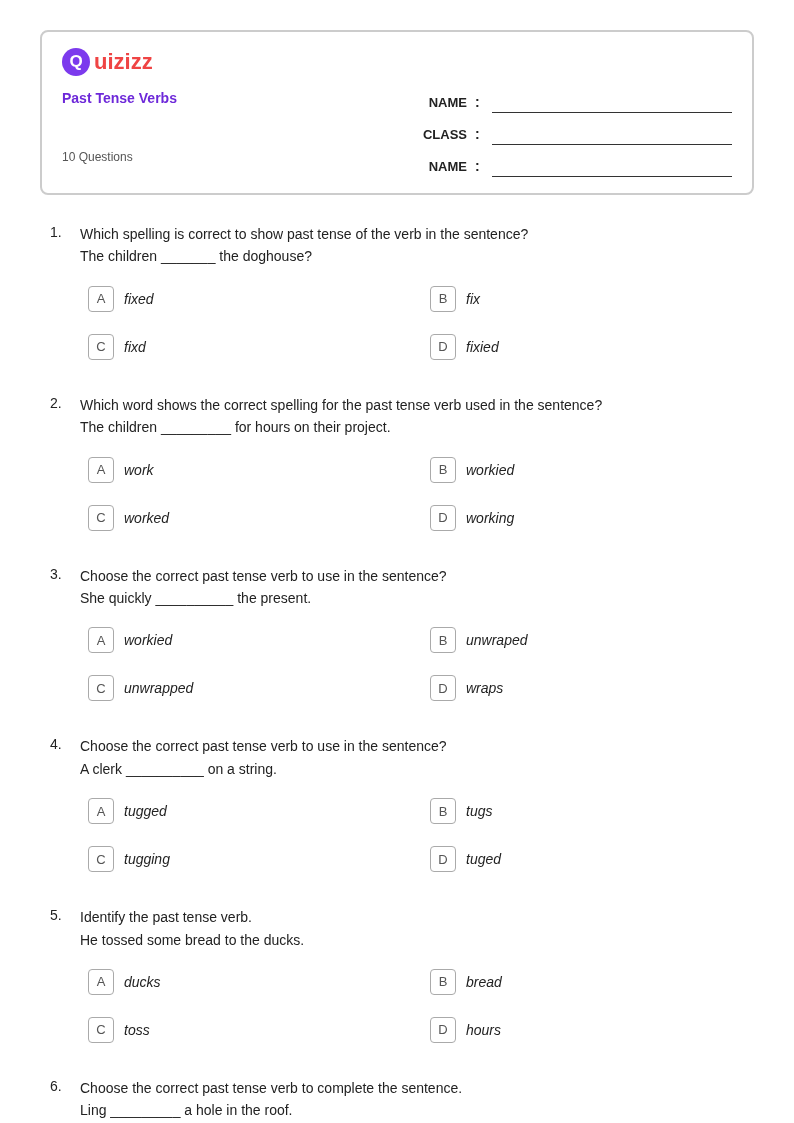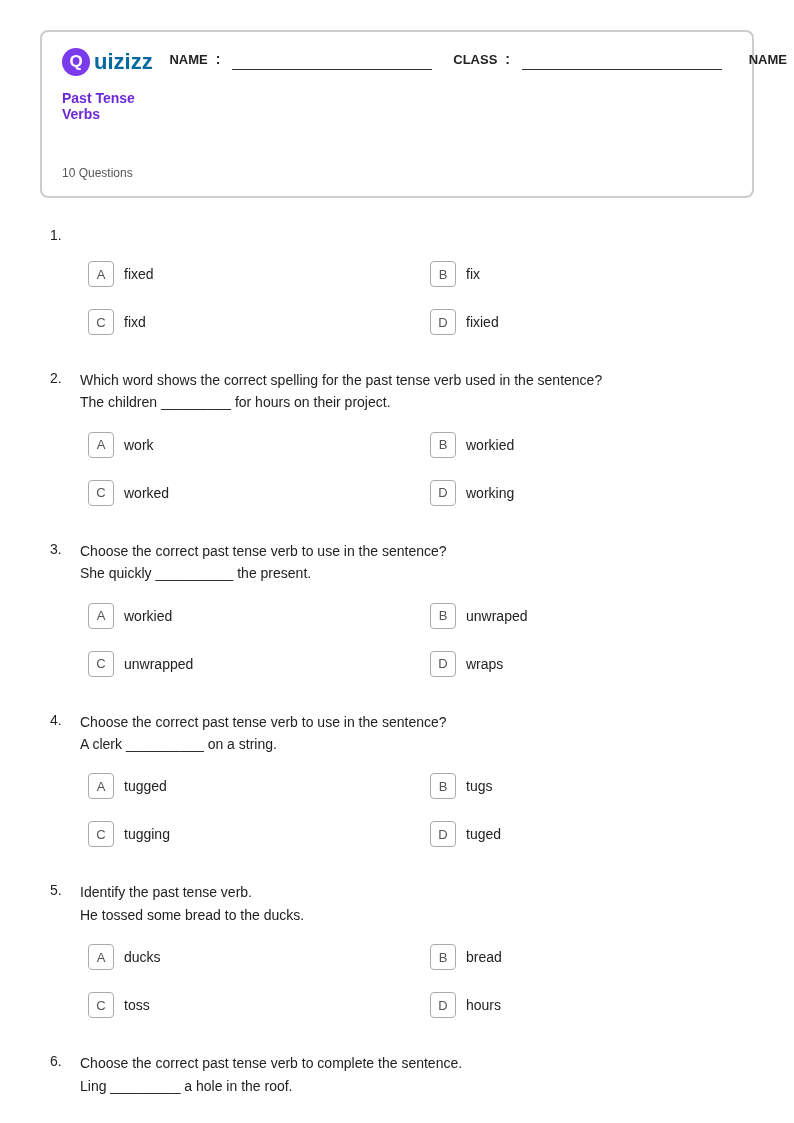--- a/index.html
+++ b/index.html
@@ -50,37 +50,38 @@
       display: inline-flex;
       align-items: center;
       justify-content: center;
       font-size: 17px;
       font-weight: bold;
       margin-right: 2px;
     }
     .logo-text {
       font-size: 22px;
       font-weight: bold;
-      color: #0369a1;
+      color: #ef4444;
     }
     .worksheet-title {
       font-size: 14px;
       font-weight: bold;
       color: #6d28d9;
     }
     .worksheet-subtitle {
       font-size: 12px;
       color: #555;
       margin-top: 44px;
     }
     .form-fields {
       display: flex;
-      flex-direction: row;
+      flex-direction: column;
       gap: 10px;
       min-width: 320px;
+      margin-top: 43px;
     }
     .form-row {
       display: flex;
       align-items: center;
       gap: 8px;
     }
     .form-label {
       font-size: 13px;
       font-weight: bold;
       color: #222;
@@ -140,20 +141,21 @@
       display: flex;
       align-items: center;
       justify-content: center;
       font-size: 13px;
       color: #555;
       flex-shrink: 0;
     }
     .option-text {
       font-size: 14px;
       color: #222;
+      font-style: italic;
     }
   </style>
 </head>
 <body>
 
 <div class="page">
 
   <div class="header-box">
     <div class="logo-area">
       <div class="logo">
@@ -179,20 +181,21 @@
         <span style="font-weight:bold;font-size:14px;padding-right:4px">:</span>
         <input class="form-line" type="text" style="">
       </div>
     </div>
   </div>
 
   <div class="questions-section" id="questions-container">
   <div class="question-block">
         <div class="question-header">
           <span class="question-number">1.</span>
+          <div class="question-text">Which spelling is correct to show past tense of the verb in the sentence?<br>The children _______ the doghouse?</div>
         </div>
         <div class="options-grid">
           <div class="option">
             <div class="option-letter">A</div>
             <span class="option-text">fixed</span>
           </div>
           <div class="option">
             <div class="option-letter">B</div>
             <span class="option-text">fix</span>
           </div>

